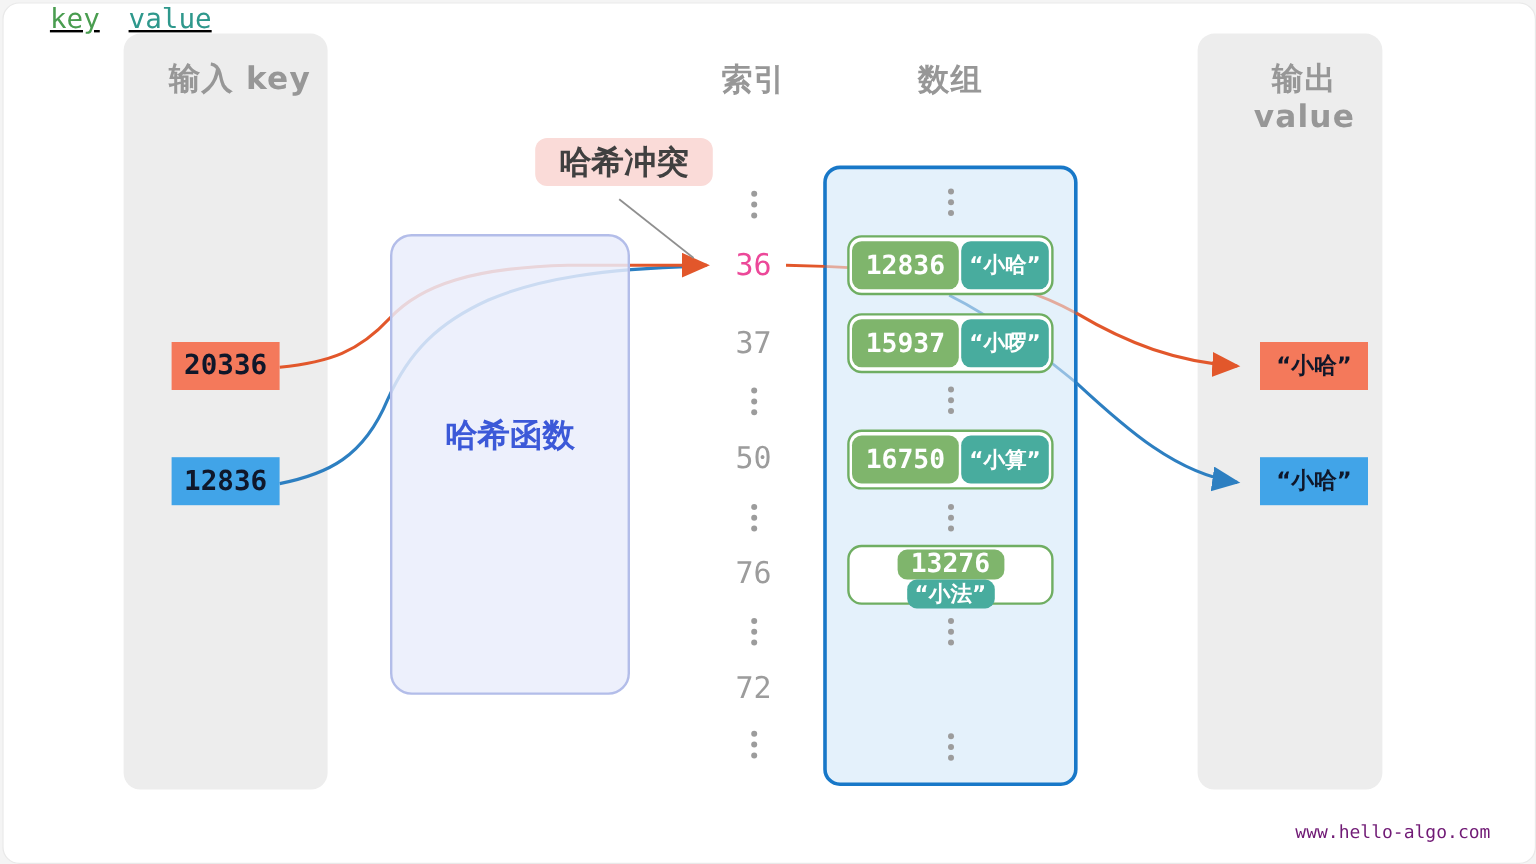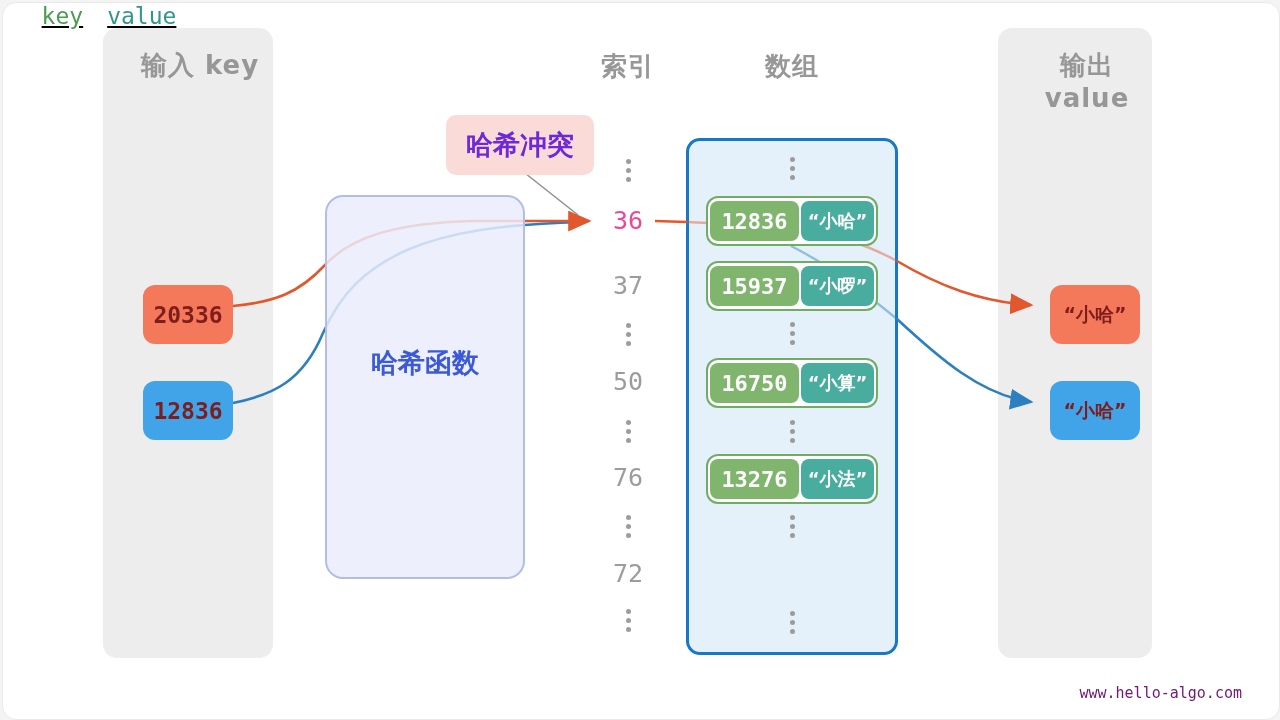--- a/index.html
+++ b/index.html
@@ -29,21 +29,21 @@
   #hdr-array{left:683px;top:46px;width:212px;}
   #hdr-kv{
     left:683px;top:92px;width:212px;display:flex;justify-content:center;gap:24px;
     font-family:"DejaVu Sans Mono","Liberation Mono",monospace;font-size:23px;text-decoration:underline;
   }
   #hdr-kv .kh{color:#4a9d50;}
   #hdr-kv .vh{color:#2e988c;}
 
   
   .pill{
-    position:absolute;width:90px;height:59px;border-radius:12px;color:#7f1d1d;
+    position:absolute;width:90px;height:40px;border-radius:0;color:#0f172a;
     display:flex;align-items:center;justify-content:center;z-index:4;
     font-family:"DejaVu Sans Mono","Liberation Mono",monospace;
     font-size:23px;font-weight:bold;
   }
   .pill.cjk{font-family:"DejaVu Sans","Liberation Sans",sans-serif;font-size:19px;}
   .orange-bg{background:#f4795b;}
   .blue-bg{background:#41a4e8;}
   #key-0{left:140px;top:282px;}
   #key-1{left:140px;top:378px;}
   #out-0{left:1047px;top:282px;}
@@ -59,22 +59,22 @@
     position:absolute;left:0;right:0;top:148px;text-align:center;
     color:#3c59d8;font-size:27px;font-weight:bold;
   }
   .hash-formula{
     position:absolute;left:0;right:0;top:198px;text-align:center;color:#3c59d8;
     font-family:"DejaVu Sans Mono","Liberation Mono",monospace;font-size:22px;
   }
 
   
   #collision{
-    position:absolute;left:443px;top:112px;width:148px;height:60px;
-    background:#fadbd8;border-radius:10px;color:#6d28d9;
+    position:absolute;left:443px;top:112px;width:148px;height:40px;
+    background:#fadbd8;border-radius:10px;color:#404040;
     font-size:27px;font-weight:bold;z-index:4;
   }
 
   
   .idx-num{
     position:absolute;left:585px;width:80px;text-align:center;
     font-family:"DejaVu Sans Mono","Liberation Mono",monospace;
     font-size:25px;color:#9c9c9c;z-index:1;
   }
   .idx-num.active{font-weight:normal;color:#ec4899;}
@@ -235,21 +235,21 @@
     <div class="cell cell-val">“小哈”</div>
   </div>
   <div class="row" style="top:258px;">
     <div class="cell cell-key">15937</div>
     <div class="cell cell-val">“小啰”</div>
   </div>
   <div class="row" style="top:355px;">
     <div class="cell cell-key">16750</div>
     <div class="cell cell-val">“小算”</div>
   </div>
-  <div class="row" style="top:451px;">
+  <div class="row" style="top:451px;flex-direction:column;">
     <div class="cell cell-key">13276</div>
     <div class="cell cell-val">“小法”</div>
   </div>
 
   <div class="pill cjk orange-bg" id="out-0">“小哈”</div>
   <div class="pill cjk blue-bg" id="out-1">“小哈”</div>
 
   <div id="watermark">www.hello-algo.com</div>
 
 </div>

